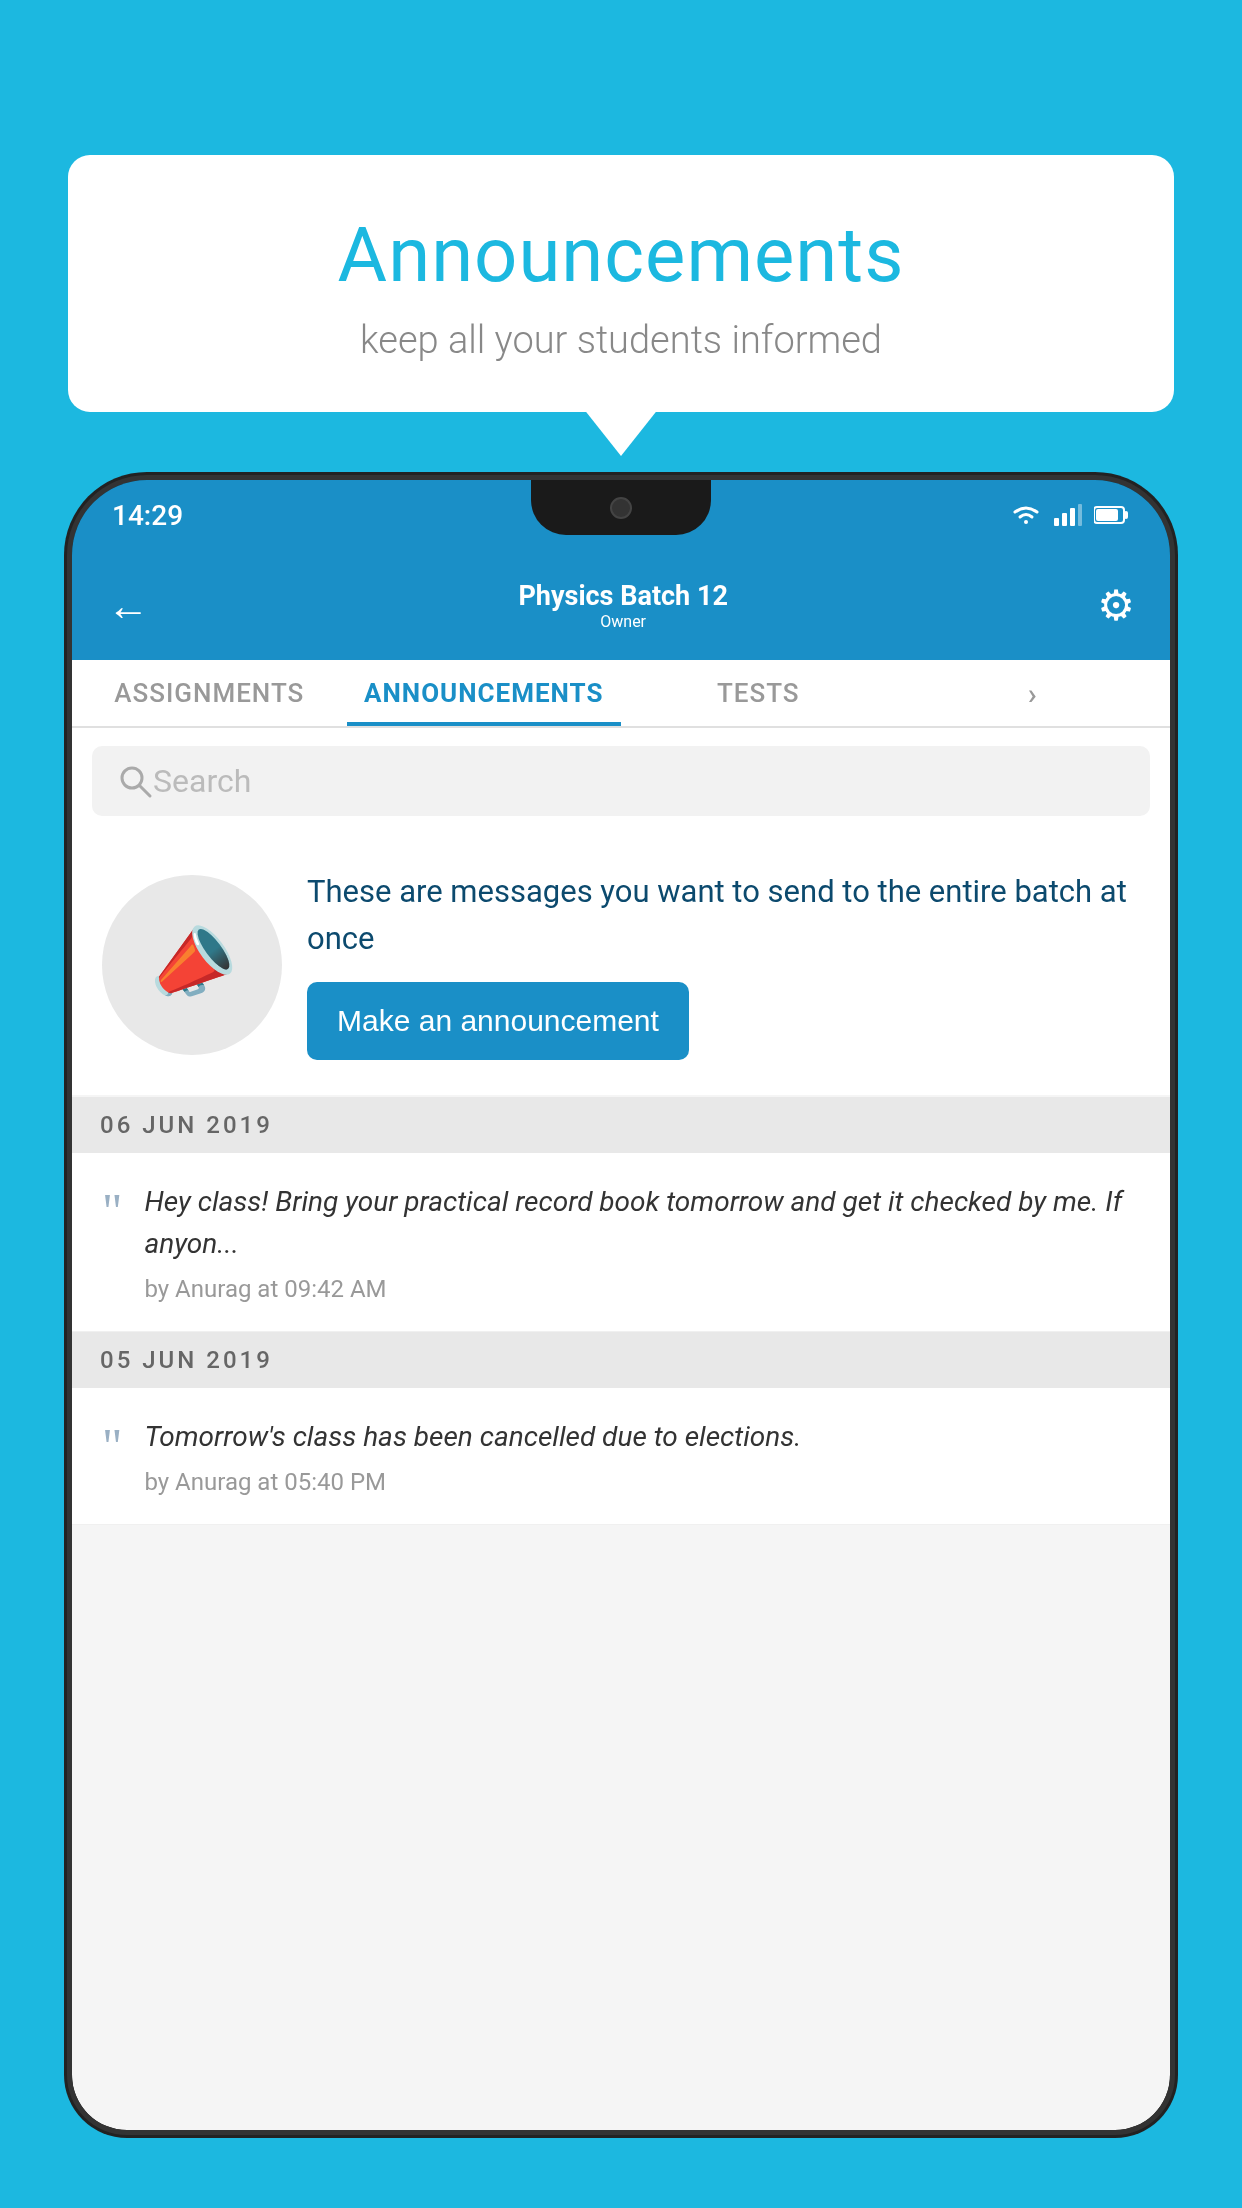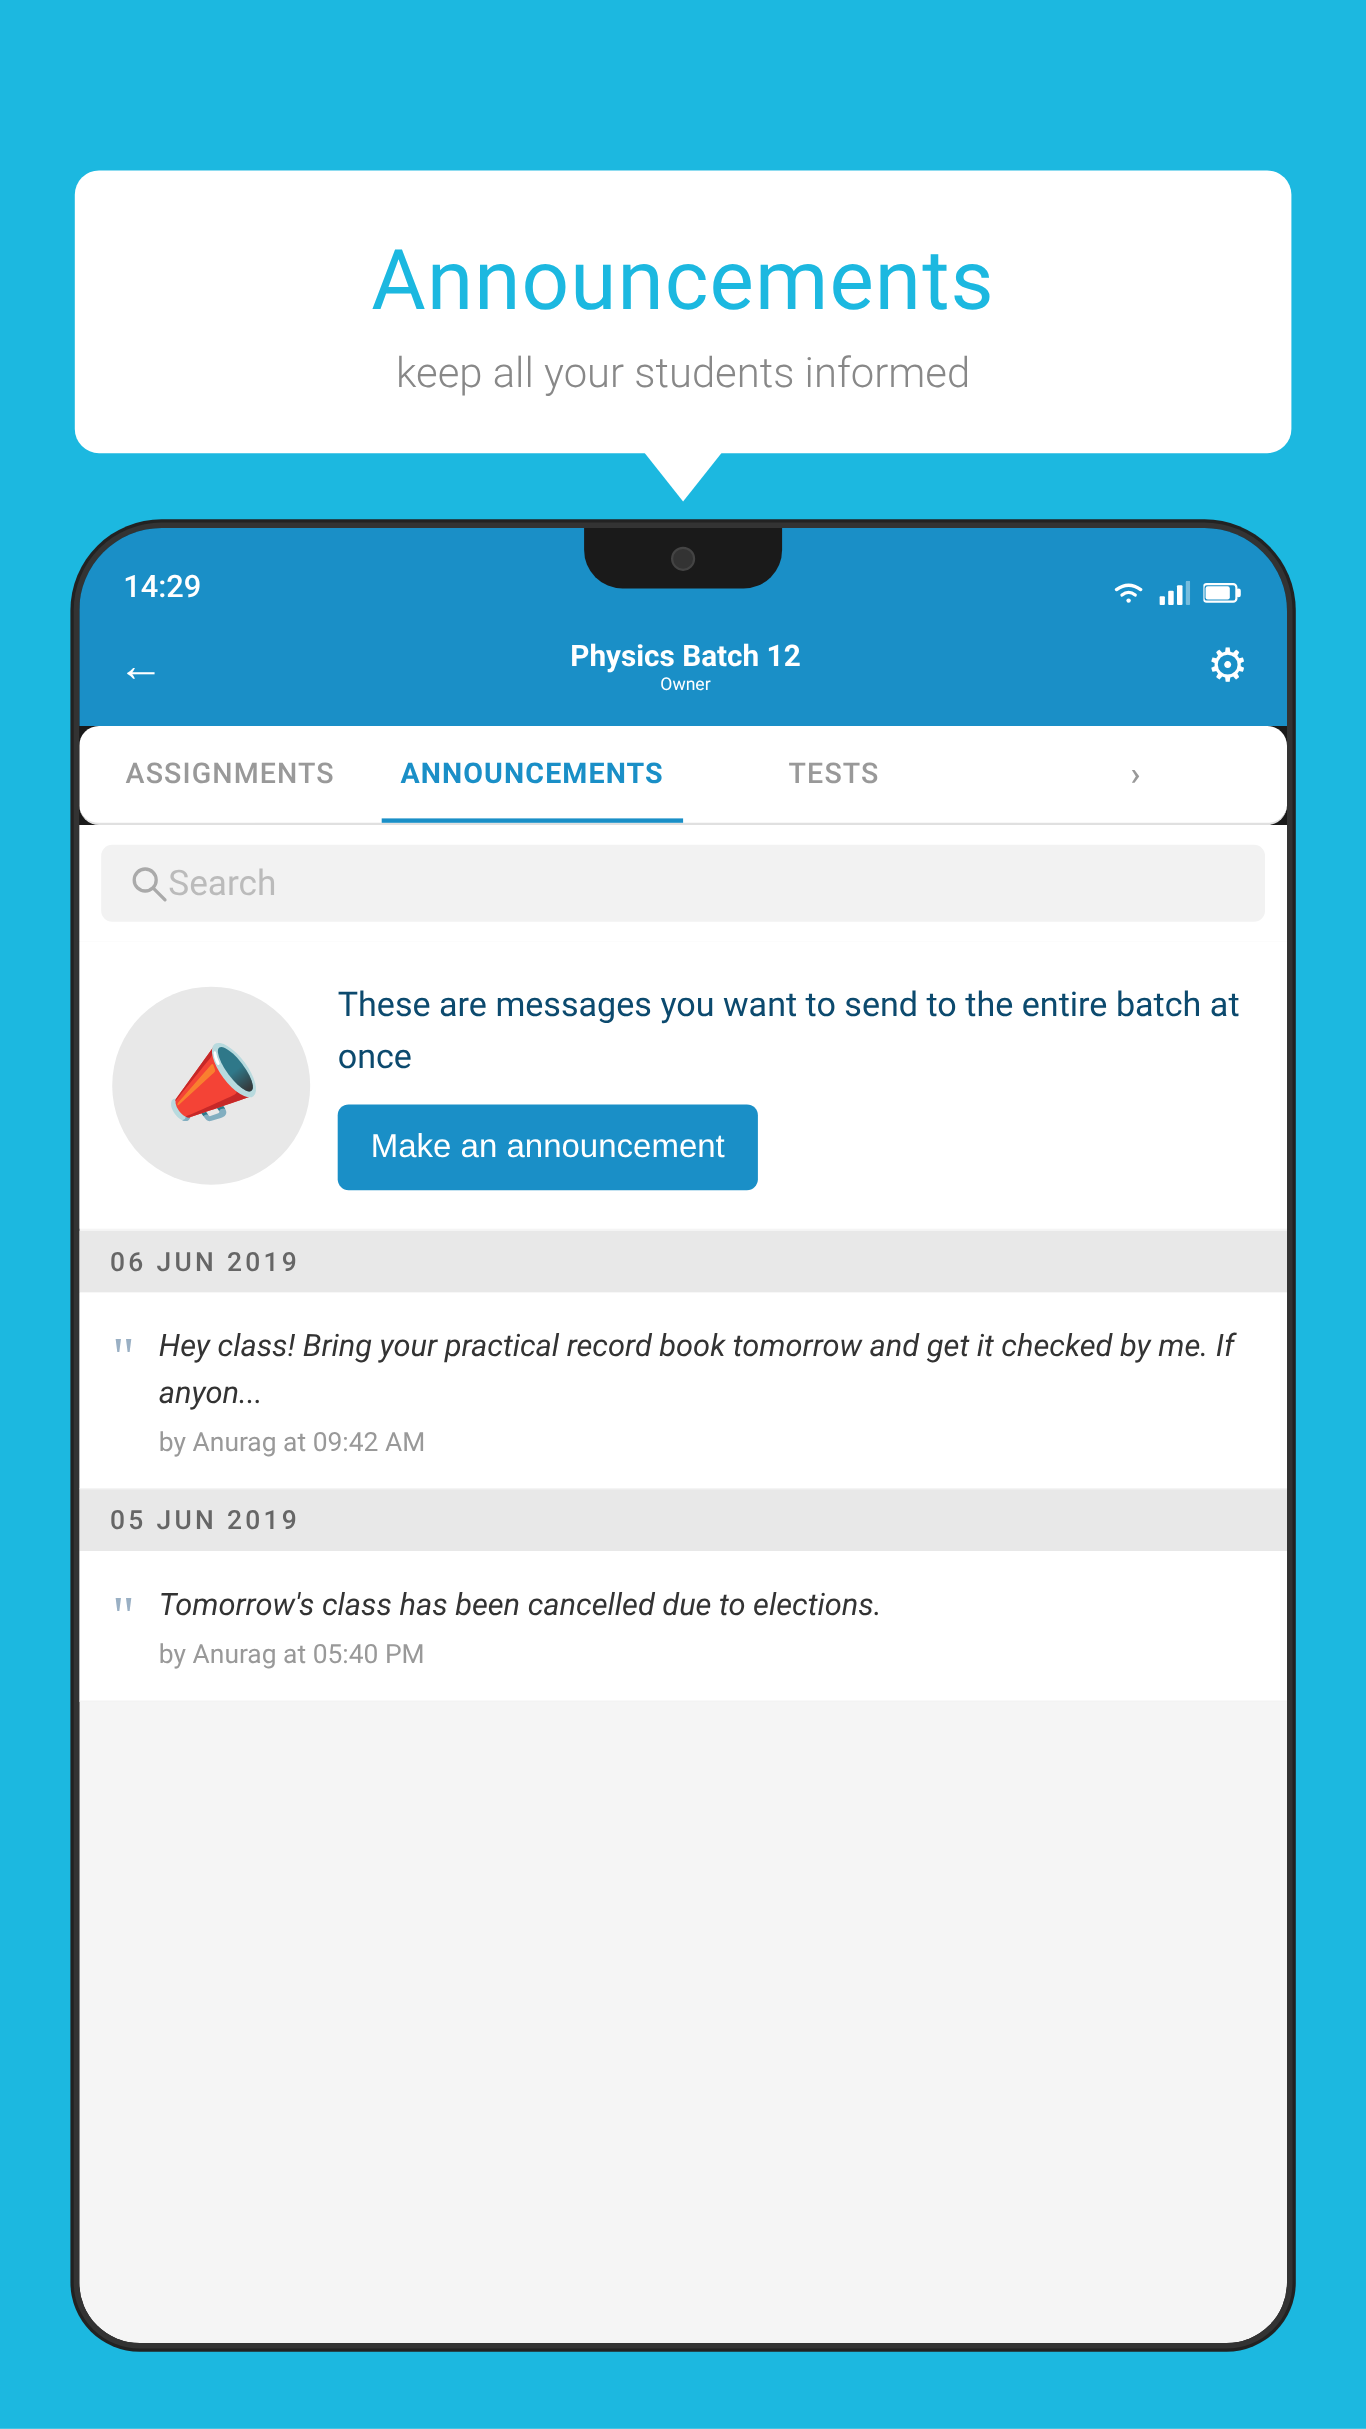--- a/index.html
+++ b/index.html
@@ -72,21 +72,21 @@
       width: 100%;
       height: 1650px;
       box-shadow: 0 0 0 5px #333, 0 0 0 8px #222;
     }
 
     
     .phone-status-bar {
       background: #1a8fc7;
       height: 70px;
       display: flex;
-      align-items: flex-end;
+      align-items: center;
       justify-content: space-between;
       padding: 0 40px;
       position: relative;
       border-radius: 65px 65px 0 0;
     }
 
     .status-time {
       color: #fff;
       font-size: 28px;
       font-weight: 500;
@@ -155,23 +155,22 @@
 
     .gear-icon {
       color: #fff;
       font-size: 42px;
     }
 
     
     .tabs-bar {
       background: #fff;
       display: flex;
-      height: 90px;
+      height: 68px;
       border-bottom: 2px solid #e0e0e0;
-      border-radius: 18px;
     }
 
     .tab-item {
       flex: 1;
       display: flex;
       align-items: center;
       justify-content: center;
       font-size: 26px;
       font-weight: 500;
       color: #999;

